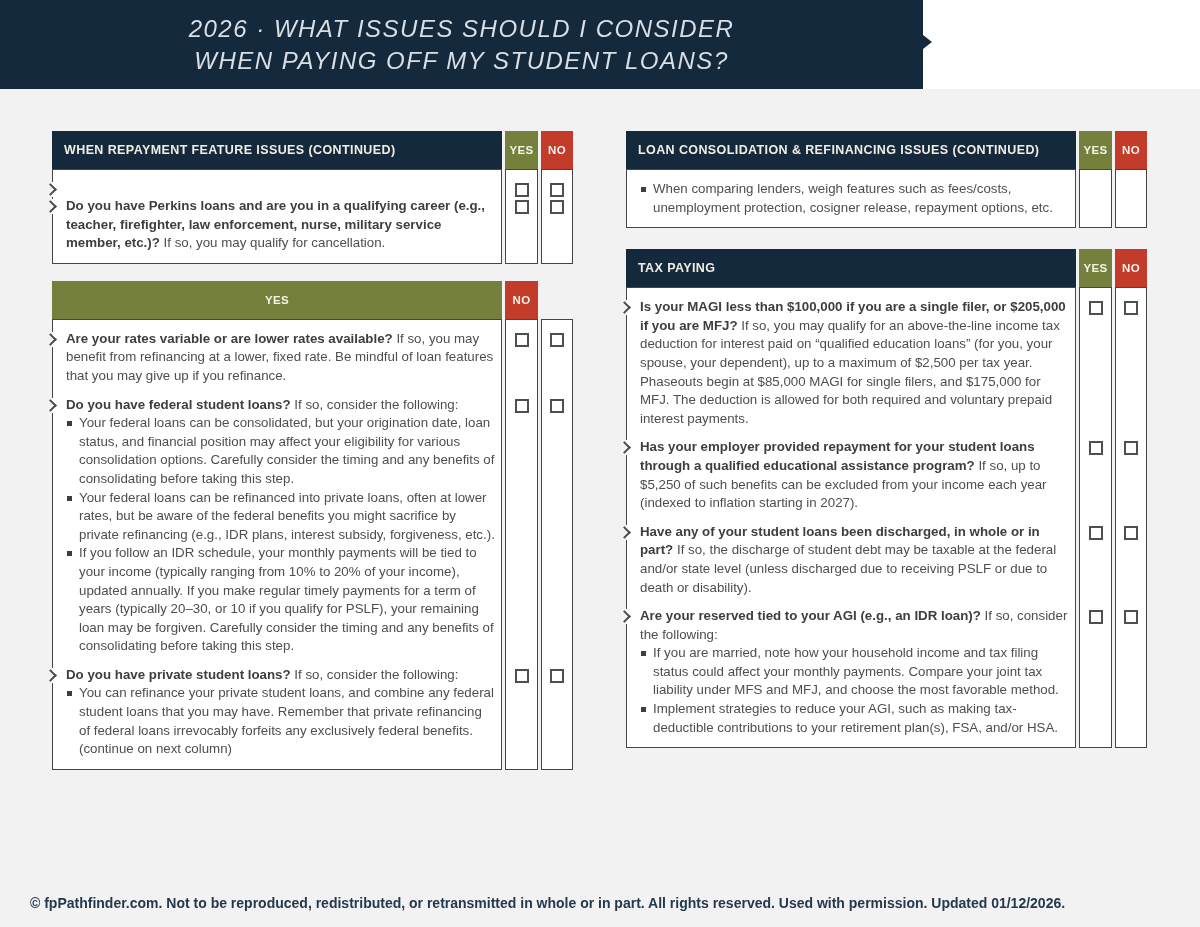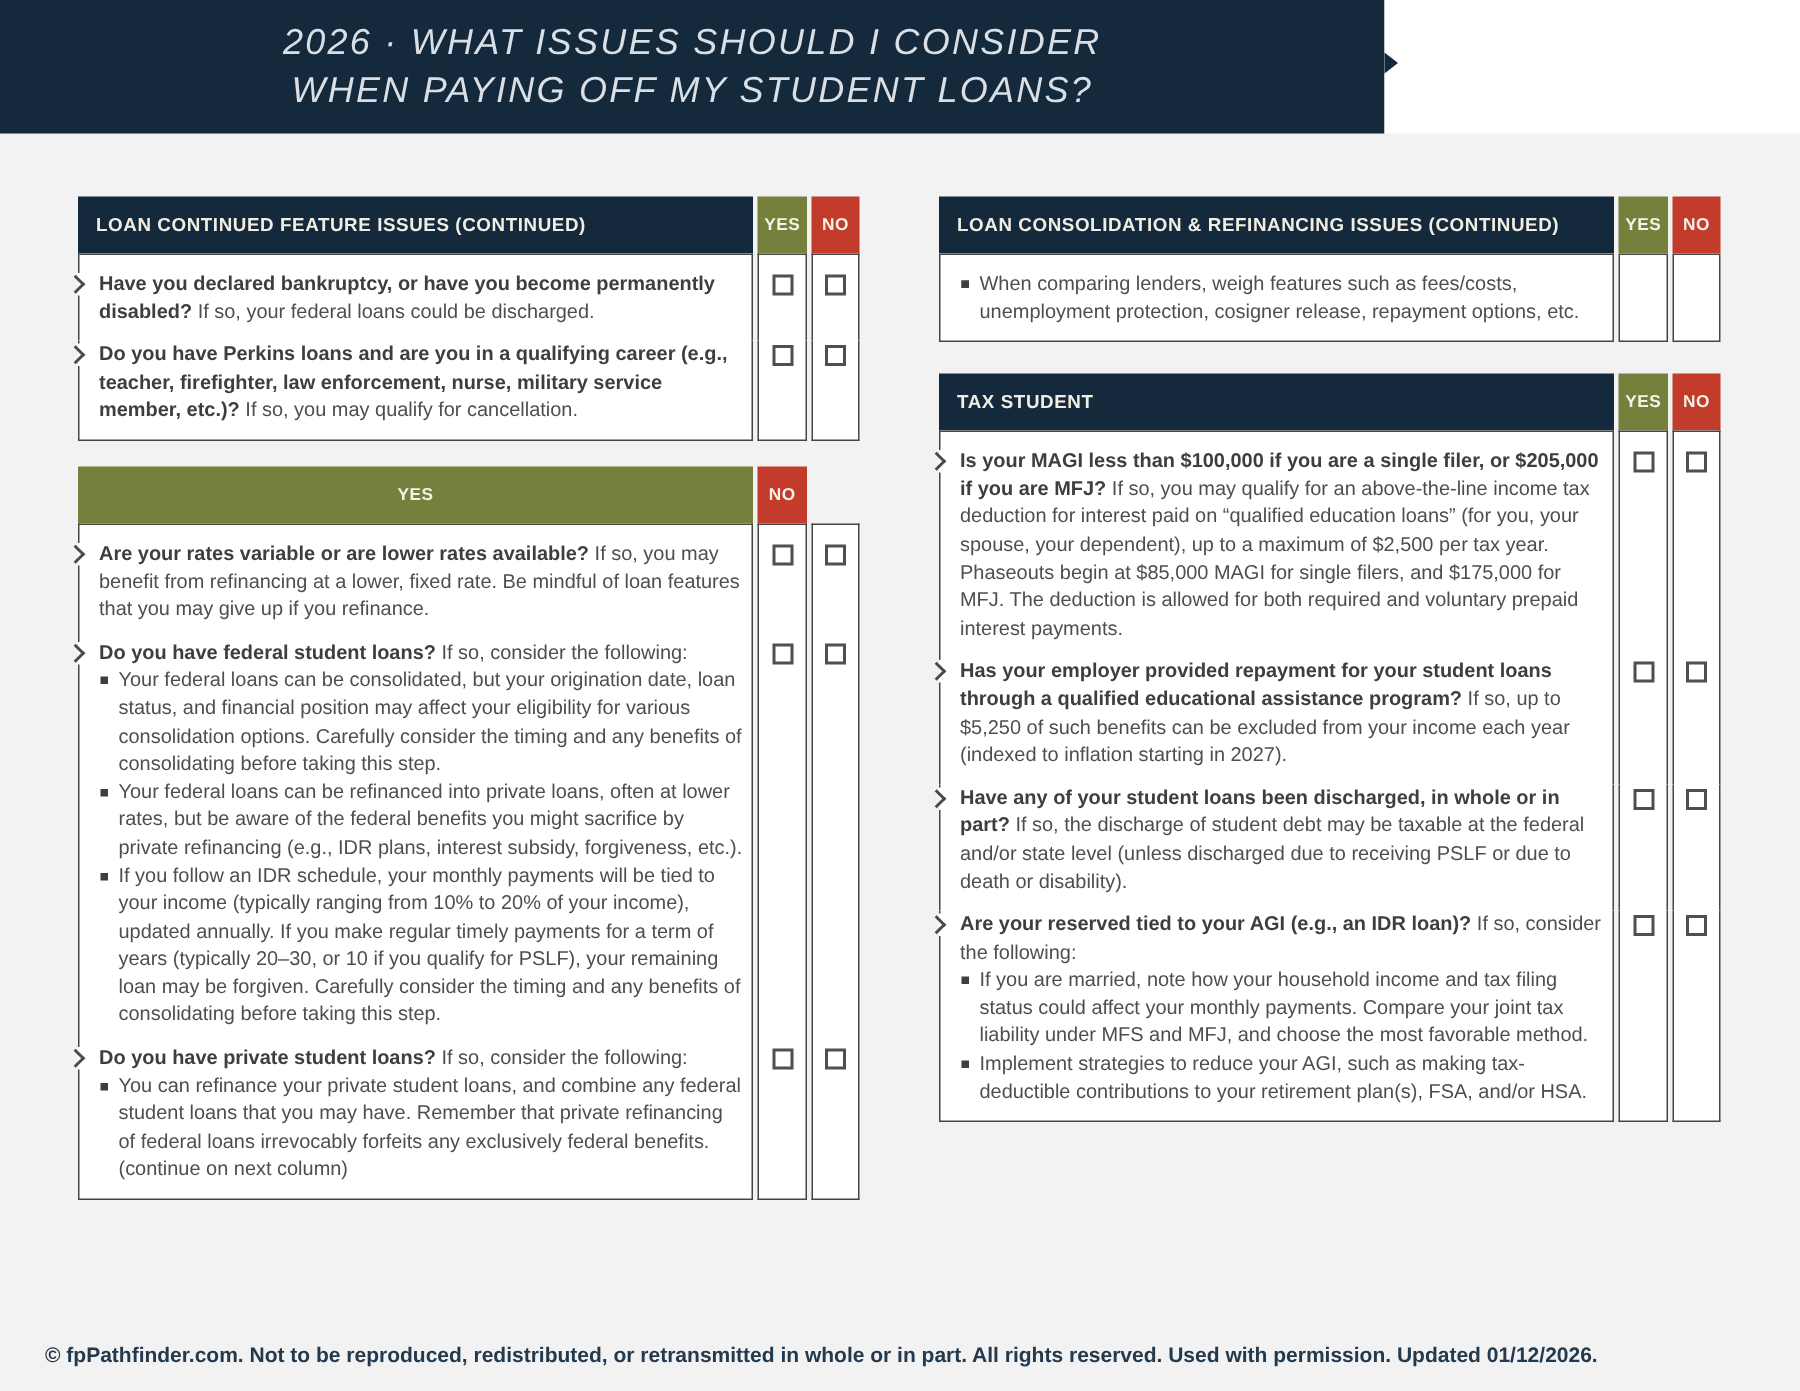--- a/index.html
+++ b/index.html
@@ -75,29 +75,28 @@
     <div class="title-line">2026 · WHAT ISSUES SHOULD I CONSIDER</div>
     <div class="title-line">WHEN PAYING OFF MY STUDENT LOANS?</div>
   </div>
   <div class="topbar-side"></div>
   <div class="topbar-arrow"></div>
 
   <div class="col col-left">
 
     <div class="table">
       <div class="thead">
-        <div class="th-main">LOAN CONTINUED FEATURE ISSUES (CONTINUED)</div>
+        <div class="th-main">WHEN REPAYMENT FEATURE ISSUES (CONTINUED)</div>
         <div class="th-yes">YES</div>
         <div class="th-no">NO</div>
       </div>
       <div class="tbody">
 
         <div class="q-cell row-first">
           <span class="chev"></span>
-          <p class="q"><strong class="qb">Have you declared bankruptcy, or have you become permanently disabled?</strong> <span>If so, your federal loans could be discharged.</span></p>
         </div>
         <div class="cb-cell row-first">
             <span class="checkbox"></span>
           </div>
         <div class="cb-cell row-first">
             <span class="checkbox"></span>
           </div>
 
         <div class="q-cell row-last">
           <span class="chev"></span>
@@ -176,21 +175,21 @@
           <div class="bullet"><span class="bullet-marker"></span><span>When comparing lenders, weigh features such as fees/costs, unemployment protection, cosigner release, repayment options, etc.</span></div>
         </div>
         <div class="cb-cell row-first row-last"></div>
         <div class="cb-cell row-first row-last"></div>
 
       </div>
     </div>
 
     <div class="table">
       <div class="thead">
-        <div class="th-main">TAX STUDENT</div>
+        <div class="th-main">TAX PAYING</div>
         <div class="th-yes">YES</div>
         <div class="th-no">NO</div>
       </div>
       <div class="tbody">
 
         <div class="q-cell row-first">
           <span class="chev"></span>
           <p class="q"><strong class="qb">Is your MAGI less than $100,000 if you are a single filer, or $205,000 if you are MFJ?</strong> <span>If so, you may qualify for an above-the-line income tax deduction for interest paid on “qualified education loans” (for you, your spouse, your dependent), up to a maximum of $2,500 per tax year. Phaseouts begin at $85,000 MAGI for single filers, and $175,000 for MFJ. The deduction is allowed for both required and voluntary prepaid interest payments.</span></p>
         </div>
         <div class="cb-cell row-first">

